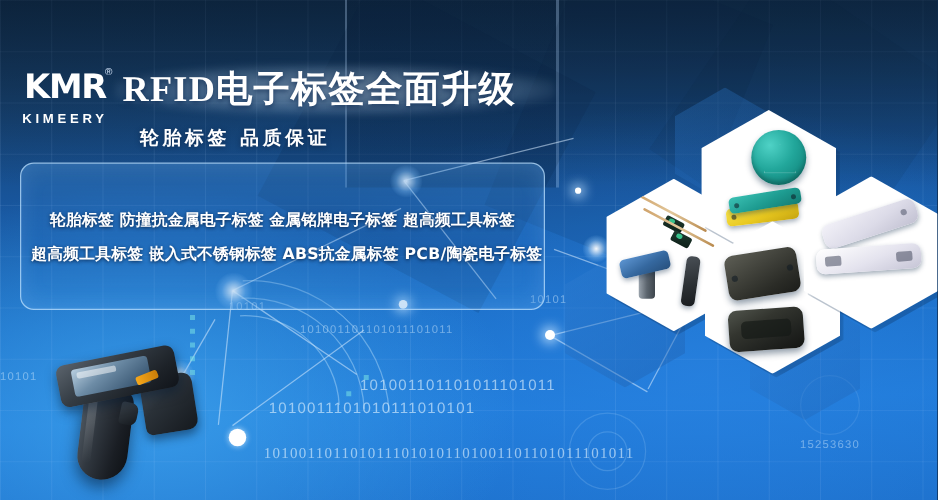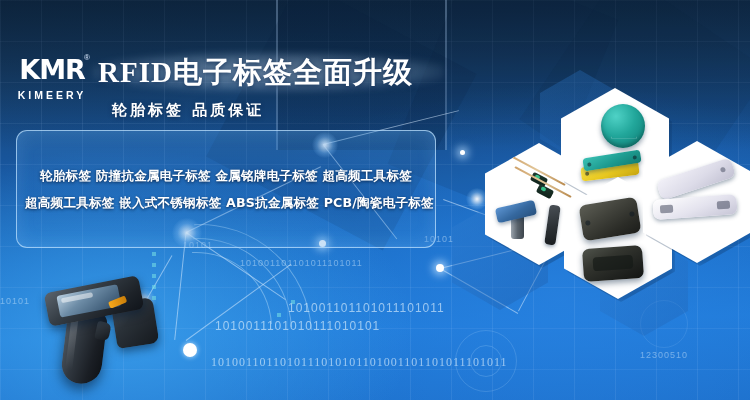--- a/index.html
+++ b/index.html
@@ -202,21 +202,21 @@
   <div class="layer" id="vbars"></div>
 
   <div class="diag" style="left:300px;top:-20px;width:200px;height:200px;transform:rotate(28deg);opacity:.45;"></div>
   <div class="diag" style="left:470px;top:-40px;width:160px;height:220px;transform:rotate(22deg);opacity:.35;"></div>
   <div class="diag" style="left:620px;top:-30px;width:180px;height:180px;transform:rotate(34deg);opacity:.30;"></div>
 
 
   <div class="bin mid" style="left:215px;top:286px;margin-top:33px;">1010011101010111010101</div>
   <div class="bin mid" style="left:288px;top:301px;">101001101101011101011</div>
   <div class="bin mid" style="left:211px;top:355px;font-family:Liberation Serif, serif;">1010011011010111010101101001101101011101011</div>
-  <div class="bin sm" style="left:640px;top:350px;">12300510</div>
+  <div class="bin sm" style="left:640px;top:350px;">15253630</div>
   <div class="bin sm" style="left:424px;top:234px;">10101</div>
   <div class="bin sm" style="left:183px;top:240px;">10101</div>
   <div class="bin sm" style="left:240px;top:258px;">101001101101011101011</div>
   <div class="bin sm" style="left:0px;top:296px;">10101</div>
 
   <div class="nline" style="left:186px;top:232px;width:120px;transform:rotate(34deg);"></div>
   <div class="nline" style="left:186px;top:232px;width:150px;transform:rotate(-26deg);"></div>
   <div class="nline" style="left:186px;top:232px;width:108px;transform:rotate(96deg);"></div>
   <div class="nline" style="left:146px;top:300px;width:52px;transform:rotate(-60deg);"></div>
   <div class="nline" style="left:323px;top:144px;width:120px;transform:rotate(52deg);"></div>

